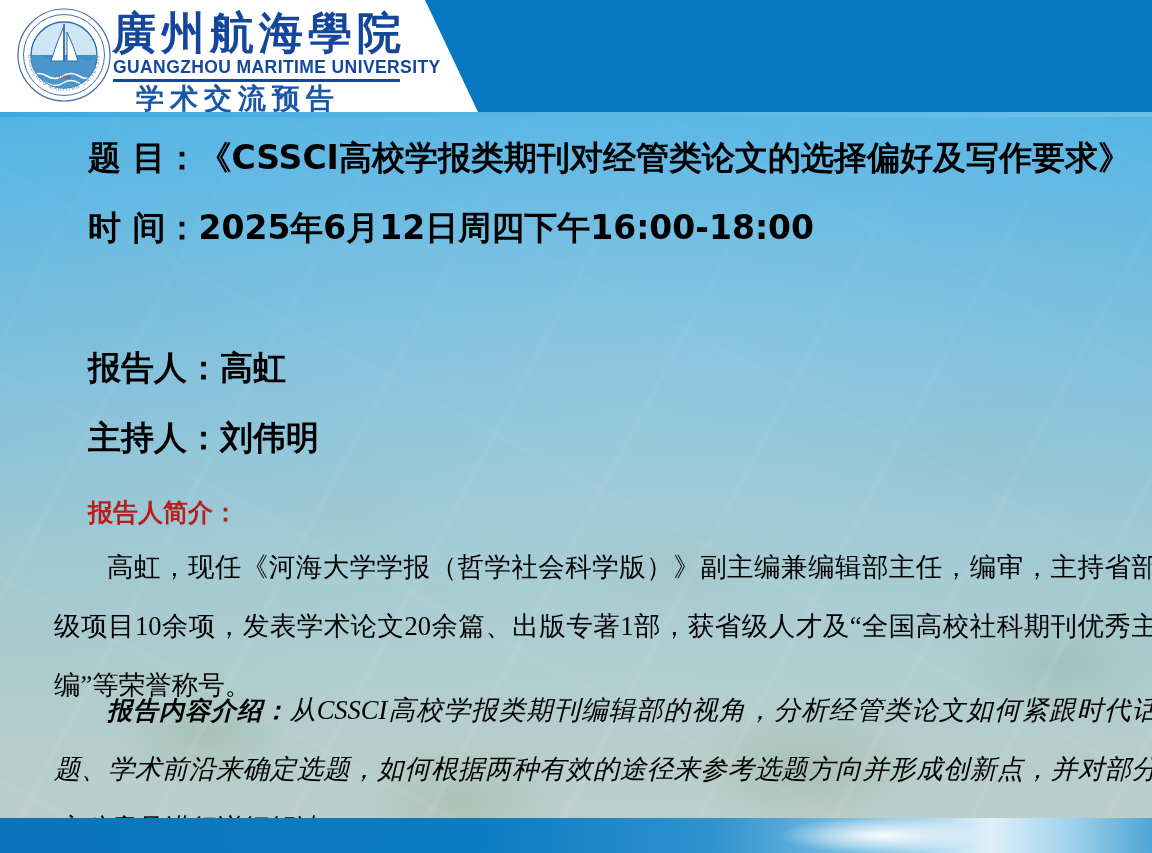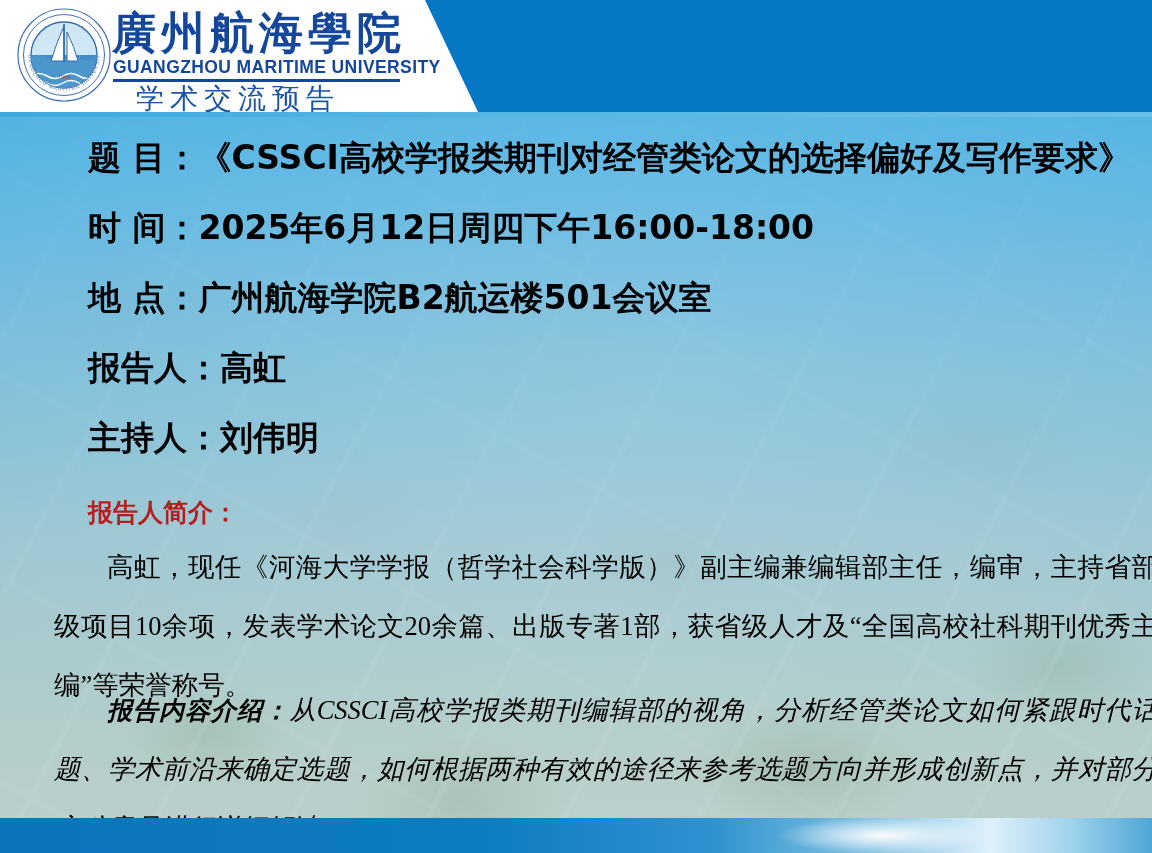--- a/index.html
+++ b/index.html
@@ -74,21 +74,21 @@
     white-space:nowrap;
   }
   .hdr-en{
     position:absolute;left:113px;top:57px;
     font-size:17.5px;font-weight:700;color:#14479b;letter-spacing:.4px;white-space:nowrap;
   }
   .hdr-rule{position:absolute;left:113px;top:79px;width:287px;height:3px;background:#14479b;}
   .hdr-sub{
     position:absolute;left:136px;top:80px;
     font-family:"Liberation Serif","DejaVu Serif",serif;
-    font-size:28px;font-weight:400;color:#1a55a8;letter-spacing:6px;white-space:nowrap;
+    font-size:28px;font-weight:700;color:#1a55a8;letter-spacing:6px;white-space:nowrap;
   }
 
   
   .content{position:absolute;left:16px;top:118px;width:1152px;height:700px;}
 
   .kv{
     position:absolute;left:72px;
     font-family:"DejaVu Sans","Liberation Sans",sans-serif;
     font-weight:700;color:#000;white-space:nowrap;
     font-size:33px;letter-spacing:0px;
@@ -185,23 +185,20 @@
   <div class="content">
 
     <div class="kv kv-title">
       <span class="lab">题  目：</span><span class="val">《CSSCI高校学报类期刊对经管类论文的选择偏好及写作要求》</span>
     </div>
 
     <div class="kv kv-time">
       <span class="lab">时  间：</span><span class="val">2025年6月12日周四下午16:00-18:00</span>
     </div>
 
-    <div class="kv kv-place">
-      <span class="lab">地  点：</span><span class="val">广州航海学院B2航运楼501会议室</span>
-    </div>
 
     <div class="kv kv-host">
       <span class="lab">主持人：</span><span class="val">刘伟明</span>
     </div>
 
     <div class="kv kv-speaker">
       <span class="lab">报告人：</span><span class="val">高虹</span>
     </div>
 
     <div class="bio-head">报告人简介：</div>

